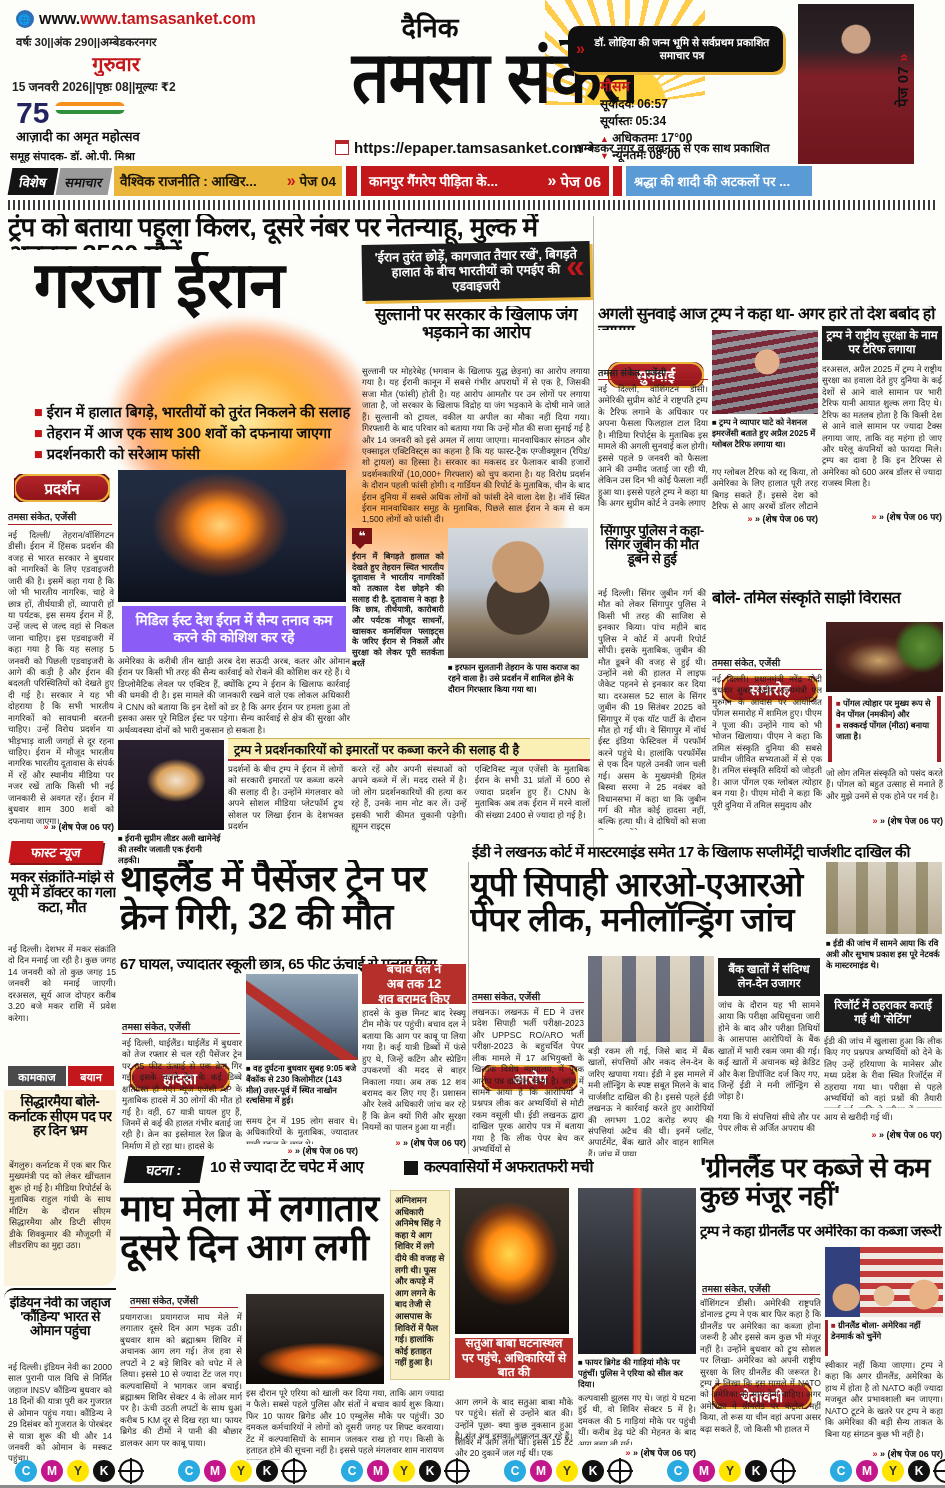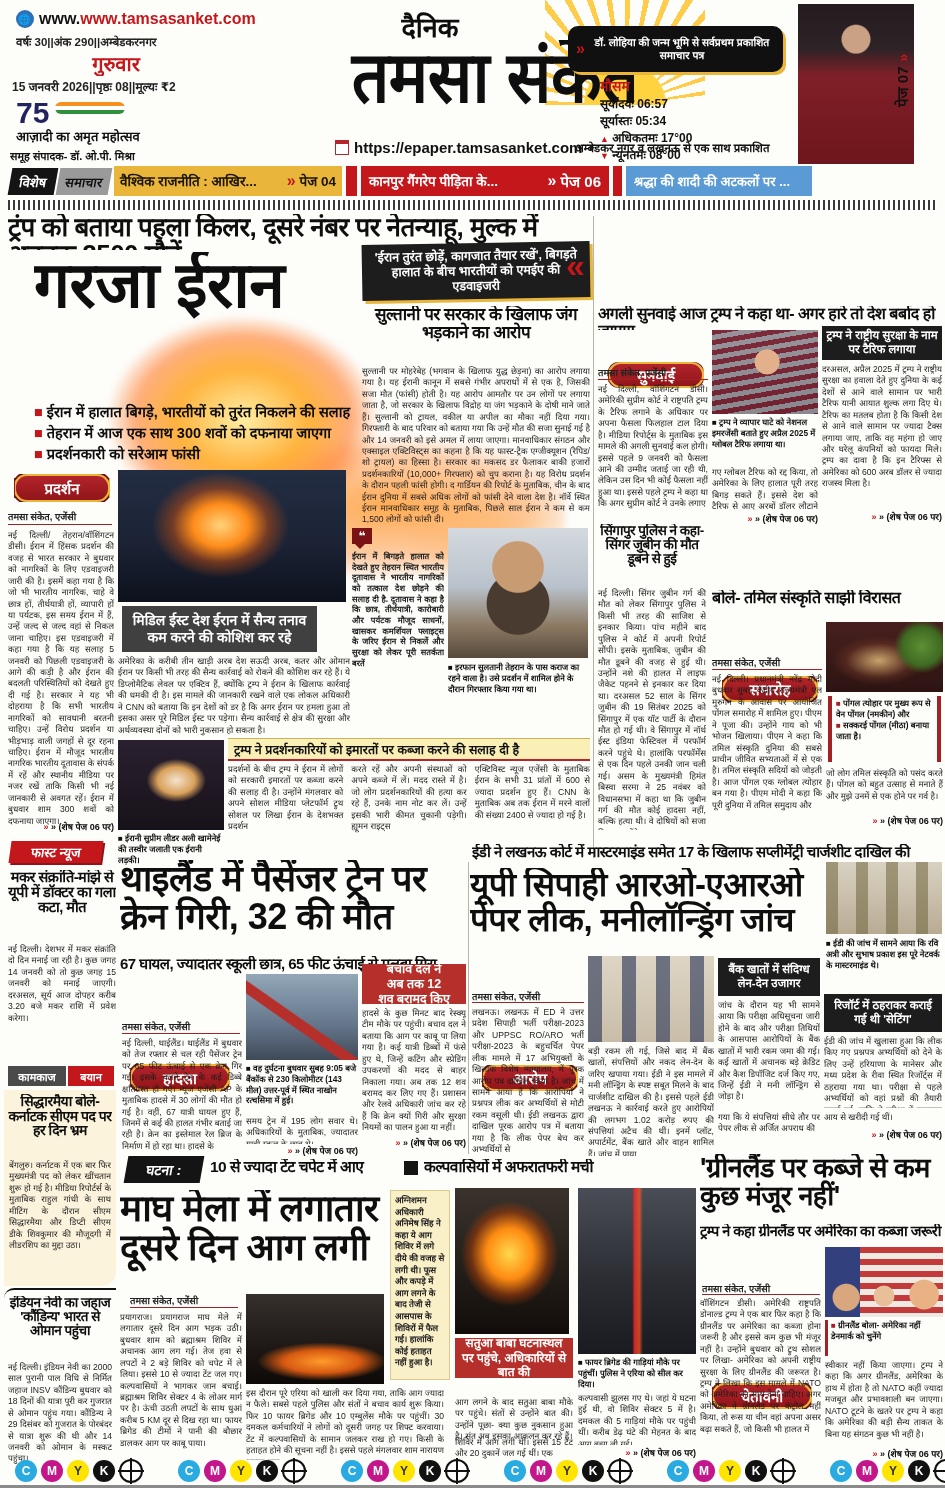--- a/index.html
+++ b/index.html
@@ -138,21 +138,21 @@
   <div class="ab pillwrap" style="left:14px;top:474px;width:96px;height:28px;z-index:2;">
       <div class="pill" style="width:100%;height:100%;">
         <span>प्रदर्शन</span>
       </div>
     </div>
   <div class="ab byline" style="left:8px;top:510px;width:104px;height:15px;">तमसा संकेत, एजेंसी</div>
   <div class="ab body" style="left:8px;top:530px;width:106px;height:296px;">नई दिल्ली/ तेहरान/वॉशिंगटन डीसी। ईरान में हिंसक प्रदर्शन की वजह से भारत सरकार ने बुधवार को नागरिकों के लिए एडवाइजरी जारी की है। इसमें कहा गया है कि जो भी भारतीय नागरिक, चाहे वे छात्र हों, तीर्थयात्री हों, व्यापारी हों या पर्यटक, इस समय ईरान में हैं, उन्हें जल्द से जल्द वहां से निकल जाना चाहिए। इस एडवाइजरी में कहा गया है कि यह सलाह 5 जनवरी को पिछली एडवाइजरी के आगे की कड़ी है और ईरान की बदलती परिस्थितियों को देखते हुए दी गई है। सरकार ने यह भी दोहराया है कि सभी भारतीय नागरिकों को सावधानी बरतनी चाहिए। उन्हें विरोध प्रदर्शन या भीड़भाड़ वाली जगहों से दूर रहना चाहिए। ईरान में मौजूद भारतीय नागरिक भारतीय दूतावास के संपर्क में रहें और स्थानीय मीडिया पर नजर रखें ताकि किसी भी नई जानकारी से अवगत रहें। ईरान में बुधवार शाम 300 शवों को दफनाया जाएगा।</div>
   <div class="ab more" style="left:8px;top:820px;width:106px;height:14px;"><span class="ar">»</span> <span>» (शेष पेज 06 पर)</span></div>
 
   <div class="ab photo ph-protest" style="left:118px;top:470px;width:228px;height:132px;z-index:2;"></div>
-  <div class="ab redbox-h" style="left:122px;top:606px;width:195px;height:46px;background:#404040;font-size:14px;padding:2px 6px;z-index:2;">
+  <div class="ab redbox-h" style="left:122px;top:606px;width:224px;height:46px;background:#8b5cf6;font-size:14px;padding:2px 6px;z-index:2;">
       <span>मिडिल ईस्ट देश ईरान में सैन्य तनाव कम करने की कोशिश कर रहे</span>
     </div>
   <div class="ab body" style="left:118px;top:656px;width:232px;height:80px;z-index:2;">अमेरिका के करीबी तीन खाड़ी अरब देश सऊदी अरब, कतर और ओमान ईरान पर किसी भी तरह की सैन्य कार्रवाई को रोकने की कोशिश कर रहे हैं। ये डिप्लोमैटिक लेवल पर एक्टिव हैं, क्योंकि ट्रम्प ने ईरान के खिलाफ कार्रवाई की धमकी दी है। इस मामले की जानकारी रखने वाले एक लोकल अधिकारी ने CNN को बताया कि इन देशों को डर है कि अगर ईरान पर हमला हुआ तो इसका असर पूरे मिडिल ईस्ट पर पड़ेगा। सैन्य कार्रवाई से क्षेत्र की सुरक्षा और अर्थव्यवस्था दोनों को भारी नुकसान हो सकता है।</div>
 
   <div class="ab" style="left:352px;top:528px;width:92px;height:208px;z-index:2;">
     <div class="quote-ic">❝</div>
     <div style="margin-top:8px;font-size:8.2px;font-weight:700;line-height:1.3;color:#222;text-align:justify;">ईरान में बिगड़ते हालात को देखते हुए तेहरान स्थित भारतीय दूतावास ने भारतीय नागरिकों को तत्काल देश छोड़ने की सलाह दी है. दूतावास ने कहा है कि छात्र, तीर्थयात्री, कारोबारी और पर्यटक मौजूद साधनों, खासकर कमर्शियल फ्लाइट्स के जरिए ईरान से निकलें और सुरक्षा को लेकर पूरी सतर्कता बरतें</div>
   </div>
   <div class="ab photo ph-man" style="left:448px;top:528px;width:140px;height:130px;z-index:2;"></div>
   <div class="ab cap" style="left:448px;top:662px;width:140px;height:56px;z-index:2;"><span>इरफान सुलतानी तेहरान के पास कराज का रहने वाला है। उसे प्रदर्शन में शामिल होने के दौरान गिरफ्तार किया गया था।</span></div>

